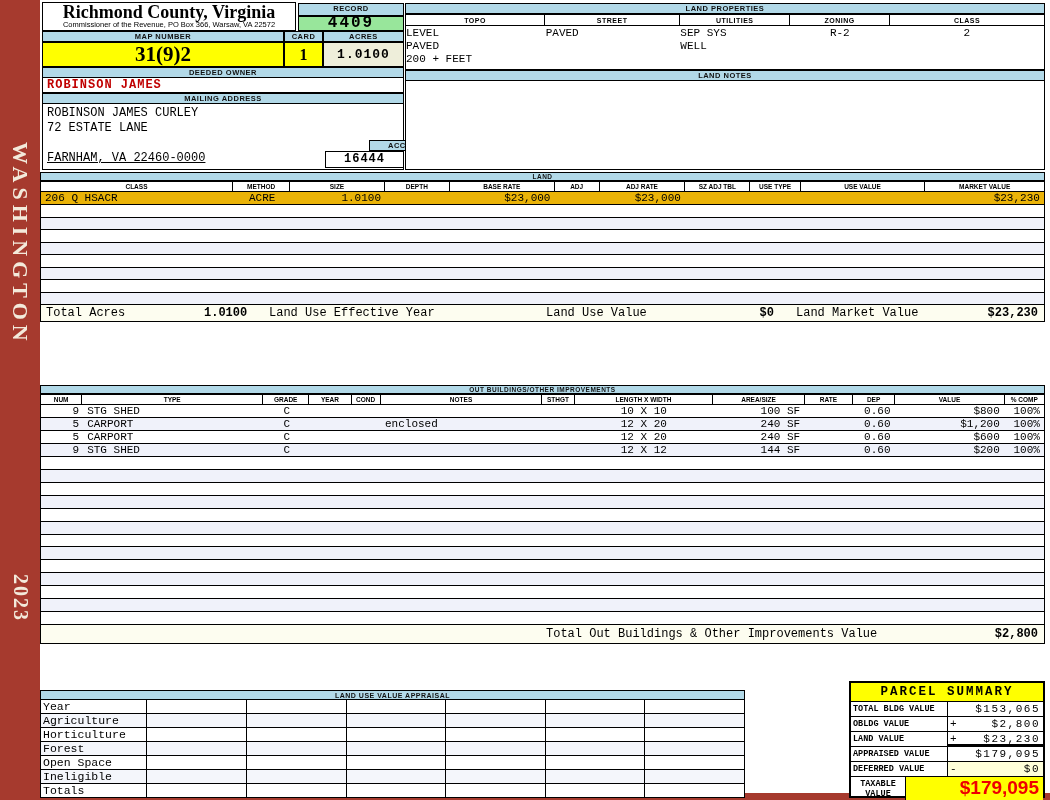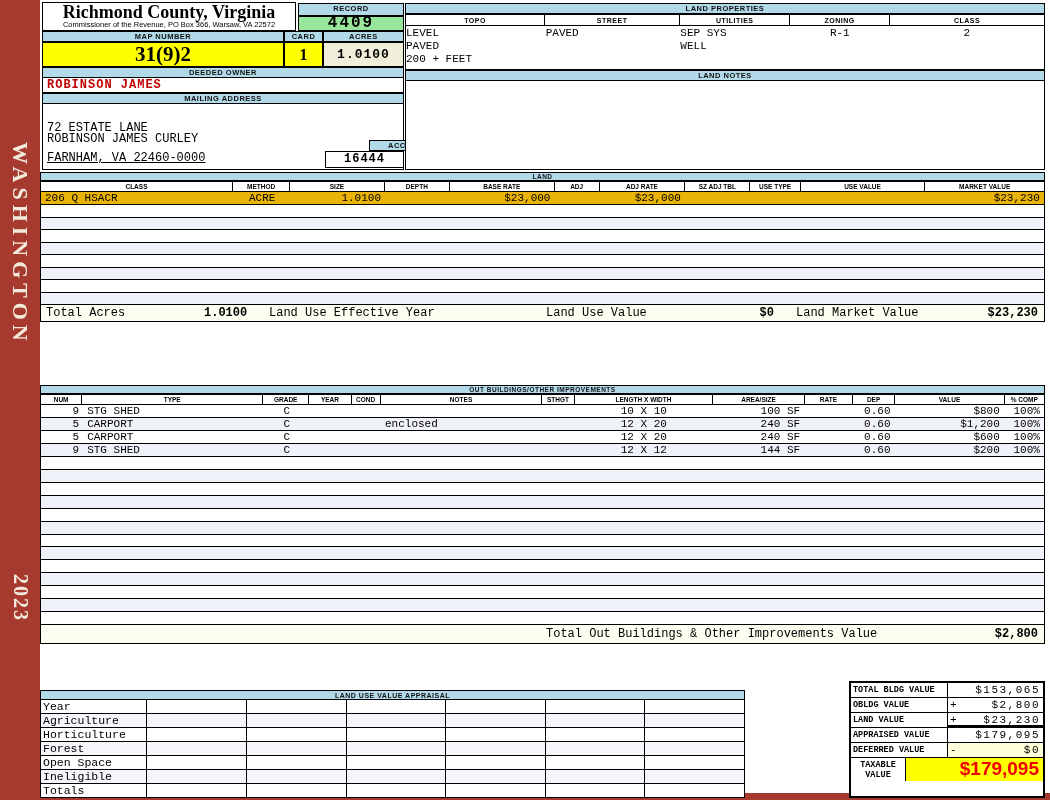--- a/index.html
+++ b/index.html
@@ -34,21 +34,21 @@
   .acreshdr { left:323px; top:31px; width:81px; height:11px; }
   .mapval { left:42px; top:42px; width:242px; height:25px; background:#FFFF00; border:1px solid #000; text-align:center; font-family:"Liberation Serif",serif; font-weight:bold; font-size:21px; line-height:23px; }
   .cardval { left:284px; top:42px; width:39px; height:25px; background:#FFFF00; border:1px solid #000; text-align:center; font-family:"Liberation Serif",serif; font-weight:bold; font-size:16px; line-height:23px; }
   .acresval { left:323px; top:42px; width:81px; height:25px; background:#EEEEDA; border:1px solid #000; text-align:center; font-weight:bold; font-size:13px; line-height:23px; letter-spacing:1px; }
 
   
   .deedbar { left:42px; top:67px; width:362px; height:11px; }
   .ownerrow { left:42px; top:78px; width:362px; height:15px; background:#fff; border:1px solid #000; border-top:none; color:#C00000; font-weight:bold; font-size:12px; line-height:14px; padding-left:4px; letter-spacing:1px; }
   .mailbar { left:42px; top:93px; width:362px; height:11px; }
   .addrbox { left:42px; top:104px; width:362px; height:66px; background:#fff; border:1px solid #000; border-top:none; font-size:12px; padding:2px 0 0 4px; }
-  .addr1 { position:absolute; left:4px; top:2px;margin-top:26px; }
+  .addr1 { position:absolute; left:4px; top:2px; }
   .addr2 { position:absolute; left:4px; top:17px; }
   .addr3 { position:absolute; left:4px; top:47px;text-decoration:underline; }
   .accthdr { left:325px; top:140px; width:79px; height:11px;margin-left:44px; }
   .acctval { left:325px; top:151px; width:79px; height:17px; background:#fff; border:1px solid #000; text-align:center; font-weight:bold; font-size:12px; line-height:15px; letter-spacing:1px; }
 
   
   .lp-title { left:405px; top:3px; width:640px; height:11px; }
   .lp-hdrrow { left:405px; top:14px; width:640px; height:12px; display:flex; }
   .lp-hdrrow > div { border:1px solid #000; border-left:none; background:#fff; font-size:7px; font-weight:bold; text-align:center; line-height:11px; letter-spacing:.5px; }
   .lp-hdrrow > div:first-child { border-left:1px solid #000; }
@@ -146,21 +146,21 @@
   <div class="lpc1">
     <div>LEVEL</div>
     <div>PAVED</div>
     <div>200 + FEET</div>
   </div>
   <div class="lpc2">PAVED</div>
   <div class="lpc3">
     <div>SEP SYS</div>
     <div>WELL</div>
   </div>
-  <div class="lpc4">R-1</div>
+  <div class="lpc4">R-2</div>
   <div class="lpc5">2</div>
 </div>
 
 <div class="abs bluebar deedbar">DEEDED OWNER</div>
 <div class="abs mono ownerrow">ROBINSON JAMES</div>
 <div class="abs bluebar mailbar">MAILING ADDRESS</div>
 <div class="abs mono addrbox">
   <span class="addr1">ROBINSON JAMES CURLEY</span>
   <span class="addr2">72 ESTATE LANE</span>
   <span class="addr3">FARNHAM, VA 22460-0000</span>
@@ -369,20 +369,21 @@
   <div class="apl ap-bold">Totals</div>
   <div class="apc"></div>
     <div class="apc"></div>
     <div class="apc"></div>
     <div class="apc"></div>
     <div class="apc"></div>
     <div class="apc"></div>
 </div>
 
 <div class="abs ps-box">
+  <div class="ps-hdr">PARCEL SUMMARY</div>
   <div class="ps-row">
     <div class="ps-lbl">TOTAL BLDG VALUE</div>
     <div class="ps-rest">
         <span class="ps-op"></span>
         <span class="ps-val">$153,065</span>
       </div>
   </div>
   <div class="ps-row">
     <div class="ps-lbl">OBLDG VALUE</div>
     <div class="ps-rest">

